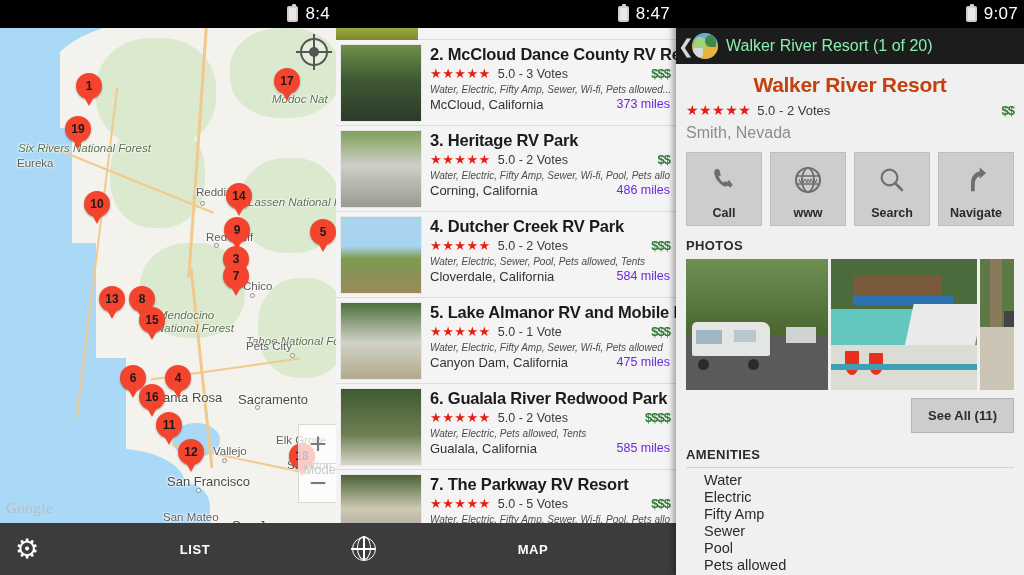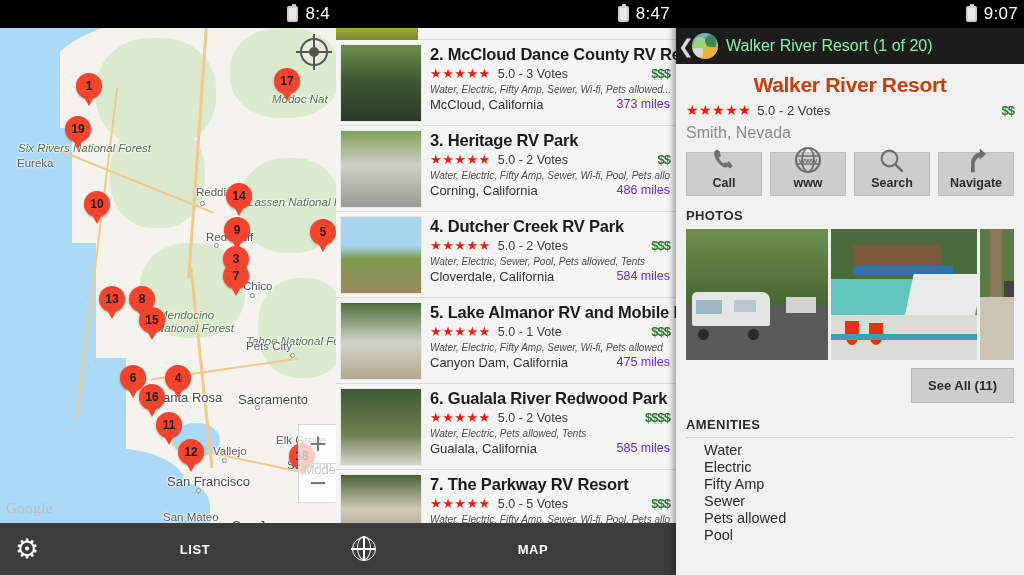--- a/index.html
+++ b/index.html
@@ -101,21 +101,21 @@
   .apptitle { color:#86efac; font-size:16px; white-space:nowrap; }
   .dbody { position:absolute; top:64px; left:0; width:348px; height:511px; background:#f0f0f0;
            padding:0 10px; overflow:hidden; }
   .dtitle { font-size:21px; font-weight:bold; color:#c2410c; margin-top:9px; letter-spacing:-.3px;text-align:center; }
   .drate { display:flex; align-items:center; margin-top:5px; position:relative; }
   .drate .stars { font-size:14px; }
   .dvotes { font-size:13px; color:#3a3a3a; margin-left:6px; }
   .dprice { position:absolute; right:0; color:#2f7a35; font-size:13px; font-weight:bold; letter-spacing:-1px; }
   .dloc { font-size:16px; color:#8c8c8c; margin-top:6px; }
   .actions { display:flex; gap:8px; margin-top:10px; }
-  .action { flex:1; height:44px; background:#cdcdcd; border:1px solid #bdbdbd;
+  .action { flex:1; height:74px; background:#cdcdcd; border:1px solid #bdbdbd;
             display:flex; flex-direction:column; align-items:center; justify-content:flex-end;
             padding-bottom:5px; }
   .action .alabel { font-size:12.5px; font-weight:bold; color:#2b2b2b; }
   .aicon { flex:1; display:flex; align-items:center; justify-content:center; color:#6e6e6e; }
   .sechead { font-size:13px; font-weight:bold; color:#2b2b2b; letter-spacing:.4px; margin-top:12px; }
   .photos { display:flex; gap:3px; margin-top:6px; height:131px; }
   .ph { position:relative; overflow:hidden; background:#7f8c6a; }
   .ph1 { flex:0 0 142px; } .ph2 { flex:0 0 146px; } .ph3 { flex:1; }
   .seeall { float:right; margin-top:8px; background:#cdcdcd; border:1px solid #b5b5b5;
             padding:9px 16px; font-size:13px; font-weight:bold; color:#2b2b2b; }
@@ -452,18 +452,18 @@
 
       <div class="seeall">See All (11)</div>
 
       <div class="sechead amenhead">AMENITIES</div>
       <div class="hr"></div>
       <ul class="amen" id="amenList">
           <li>Water</li>
           <li>Electric</li>
           <li>Fifty Amp</li>
           <li>Sewer</li>
+          <li>Pool</li>
           <li>Pets allowed</li>
-          <li>Pool</li>
         </ul>
     </div>
   </div>
 </div>
 
 </body></html>

